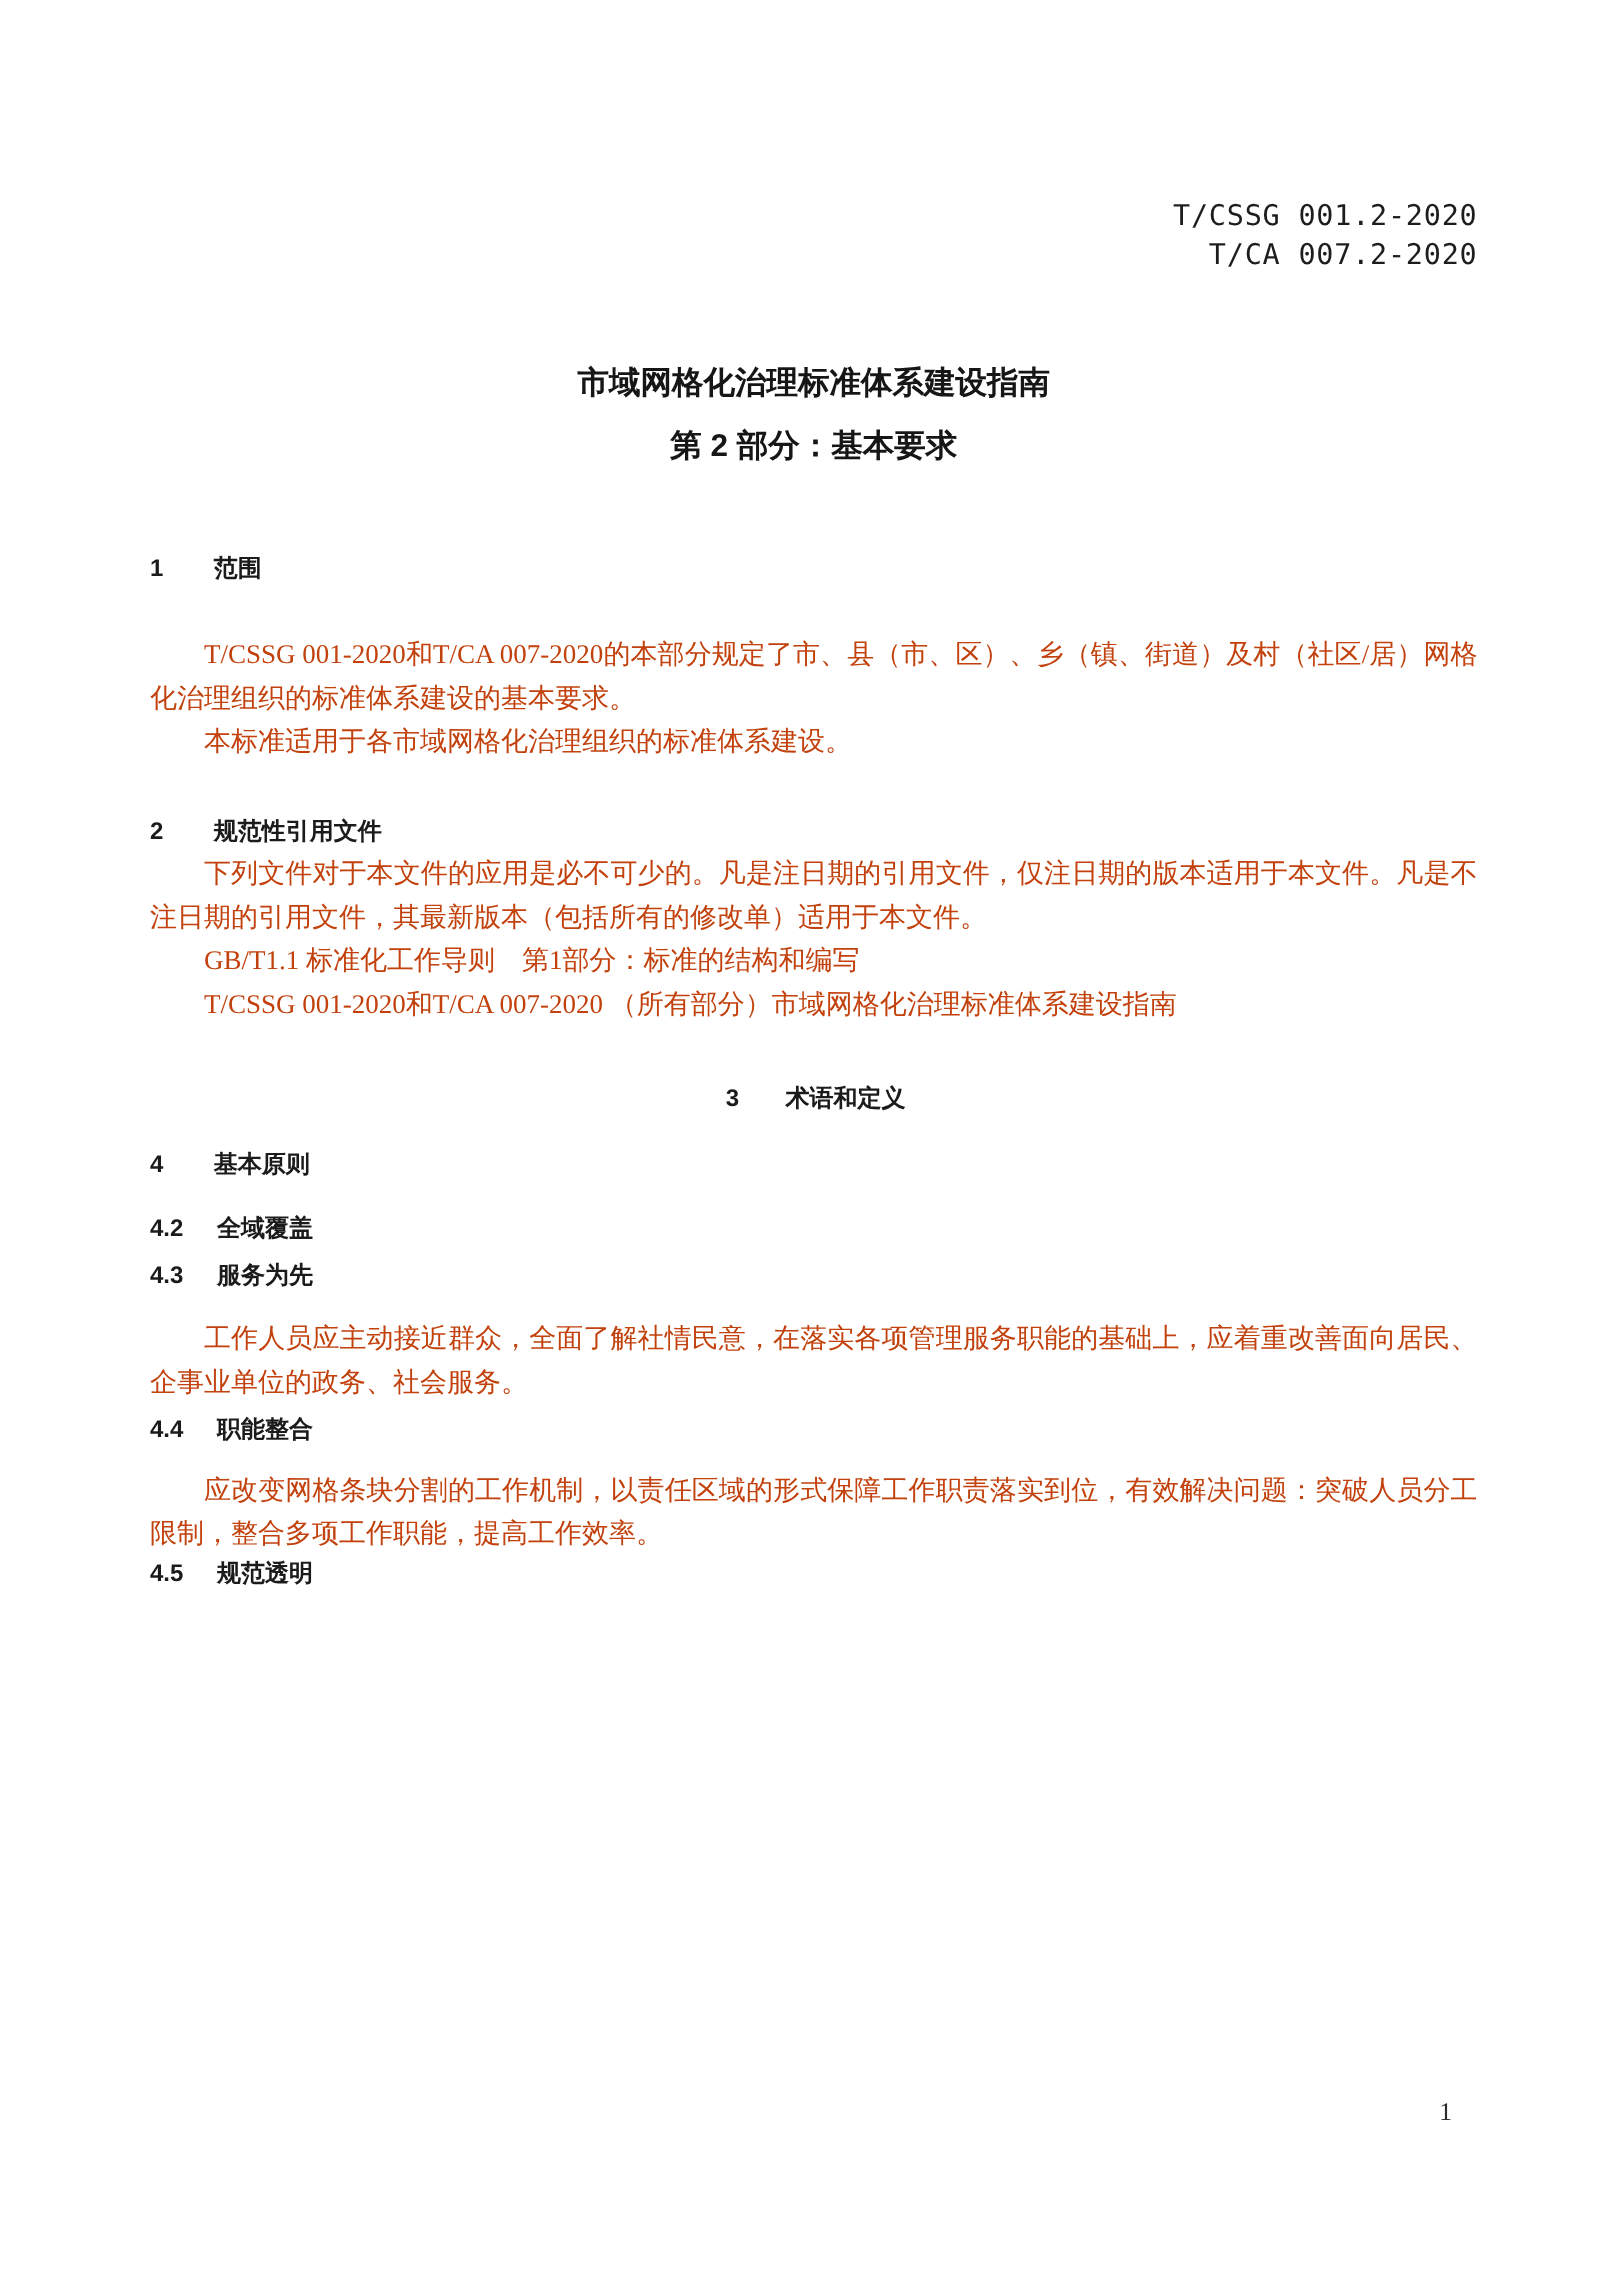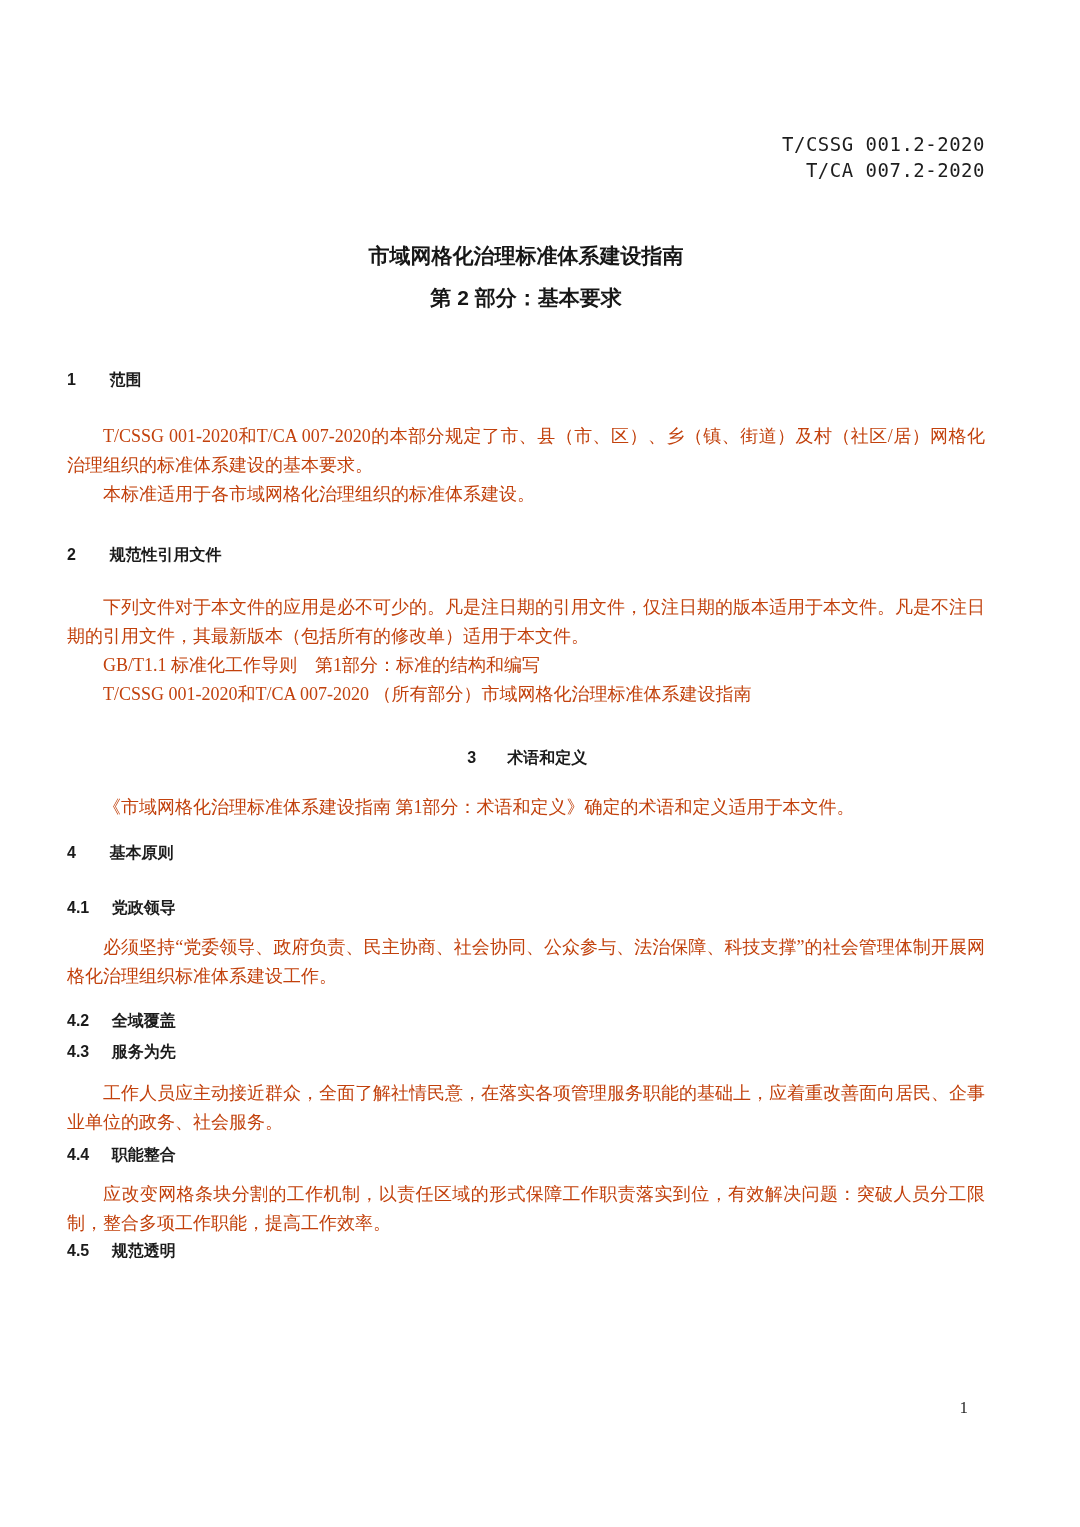--- a/index.html
+++ b/index.html
@@ -3,21 +3,21 @@
 <meta charset="utf-8">
 <style>
   html, body { margin: 0; padding: 0; background: #ffffff; }
   .page {
     position: relative;
     width: 1080px;
     height: 1527px;
     margin: 0 auto;
     background: #ffffff;
     box-sizing: border-box;
-    padding: 0 95px 0 67px;
+    padding: 0 95px 0 100px;
     color: #222222;
     font-family: "Liberation Serif", serif;
     overflow: hidden;
   }
   .doc-numbers {
     margin-top: 131px;
     text-align: right;
     font-family: "DejaVu Sans Mono", monospace;
     font-size: 19px;
     line-height: 26px;
@@ -50,21 +50,21 @@
     line-height: 29px;
     text-indent: 2em;
     text-align: justify;
     color: #c2410c;
   }
   .mt48 { margin-top: 48px; }
   .mt36 { margin-top: 36px; text-align: center; }
   .mt33 { margin-top: 33px; }
   .mt30 { margin-top: 18px; }
   .mt29 { margin-top: 29px; }
-  .mt25 { margin-top: 25px; }
+  .mt25 { }
   .mt22 { margin-top: 22px; }
   .mt19 { }
   .mt17 { margin-top: 17px; }
   .mt15 { margin-top: 5px; }
   .mt14 { margin-top: 14px; }
   .mt12 { margin-top: 12px; }
   .page-number {
     position: absolute;
     top: 1396px;
     right: 112px;
@@ -106,36 +106,28 @@
     <p class="para mt25">下列文件对于本文件的应用是必不可少的。凡是注日期的引用文件，仅注日期的版本适用于本文件。凡是不注日期的引用文件，其最新版本（包括所有的修改单）适用于本文件。</p>
     <p class="para">GB/T1.1 标准化工作导则　第1部分：标准的结构和编写</p>
     <p class="para">T/CSSG 001-2020和T/CA 007-2020 （所有部分）市域网格化治理标准体系建设指南</p>
   </section>
 
   <section>
     <h2 class="h2 mt36">
       <span class="h-num">3</span>
       <span>术语和定义</span>
     </h2>
-    <p class="para mt22">《市域网格化治理标准体系建设指南 第1部分：术语和定义》确定的术语和定义适用于本文件。</p>
   </section>
 
   <section>
     <h2 class="h2 mt30">
       <span class="h-num">4</span>
       <span>基本原则</span>
     </h2>
 
-    <div>
-      <h3 class="h3 mt29">
-        <span class="h-num">4.1</span>
-        <span>党政领导</span>
-      </h3>
-      <p class="para mt12">必须坚持“党委领导、政府负责、民主协商、社会协同、公众参与、法治保障、科技支撑”的社会管理体制开展网格化治理组织标准体系建设工作。</p>
-    </div>
 
     <div>
       <h3 class="h3 mt17">
         <span class="h-num">4.2</span>
         <span>全域覆盖</span>
       </h3>
     </div>
 
     <div>
       <h3 class="h3 mt15">

